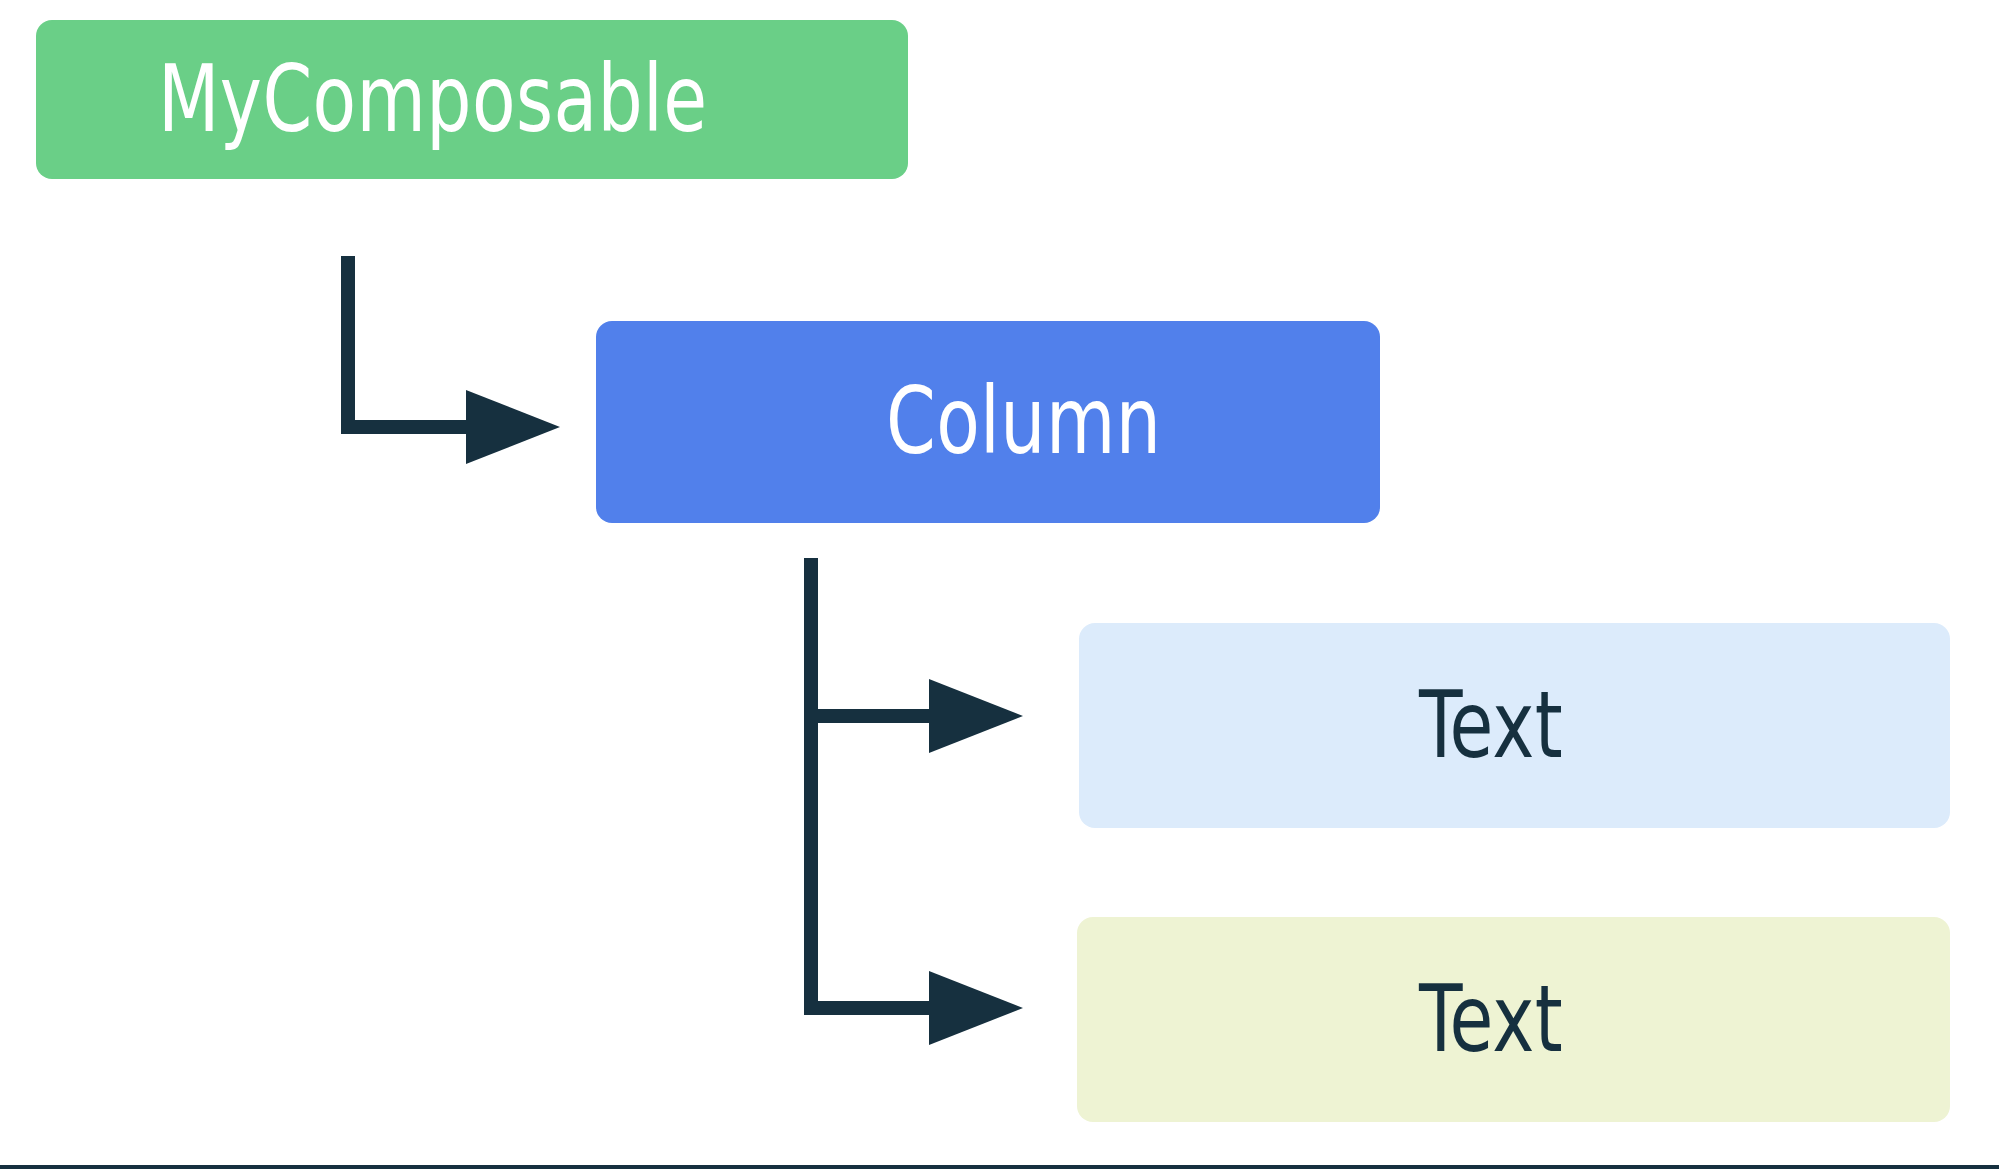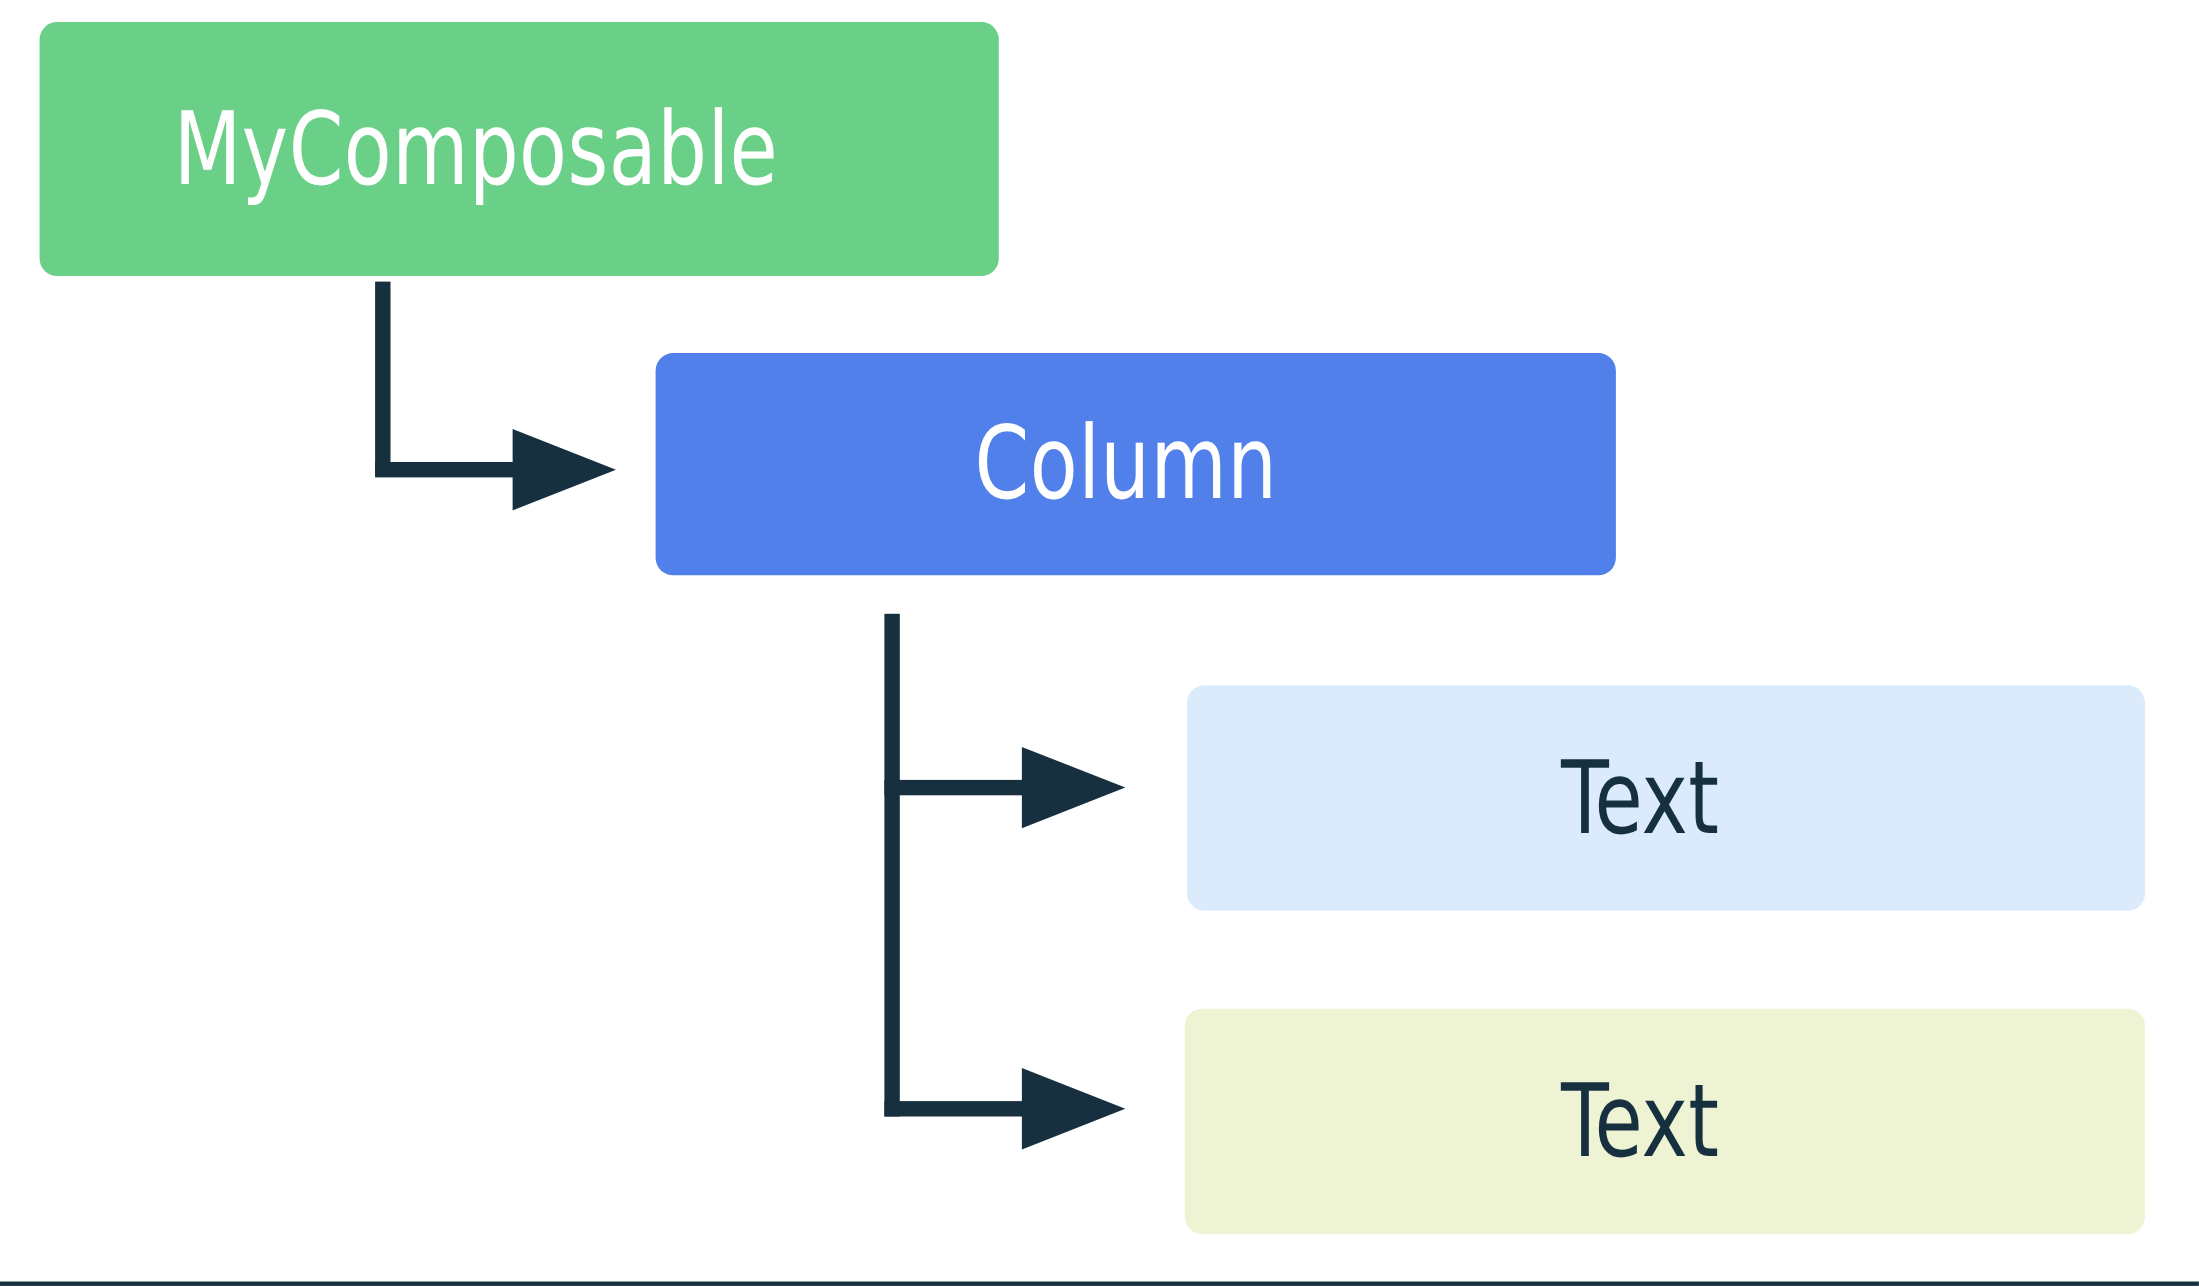--- a/index.html
+++ b/index.html
@@ -139,25 +139,25 @@
       <rect x="804" y="558" width="14" height="457" fill="#16303F"></rect>
 
       <rect x="804" y="709" width="143" height="14" fill="#16303F"></rect>
       <polygon points="929,679 929,753 1023,716" fill="#16303F"></polygon>
 
       <rect x="804" y="1001" width="143" height="14" fill="#16303F"></rect>
       <polygon points="929,971 929,1045 1023,1008" fill="#16303F"></polygon>
     </g>
   </svg>
 
-  <div class="node" id="node-root" style="left: 36px; top: 20px; width: 872px; height: 231px; background: rgb(106, 207, 135);">
+  <div class="node" id="node-root" style="left: 36px; top: 20px; width: 872px; height: 159px; background: rgb(106, 207, 135);">
     <span class="node-label" style="color: rgb(255, 255, 255);">MyComposable</span>
   </div>
 
-  <div class="node" id="node-column" style="left: 596px; top: 321px; width: 873px; height: 202px; background: rgb(81, 128, 235);">
+  <div class="node" id="node-column" style="left: 596px; top: 321px; width: 784px; height: 202px; background: rgb(81, 128, 235);">
     <span class="node-label" style="color: rgb(255, 255, 255);">Column</span>
   </div>
 
   <div class="node" id="node-text-1" style="left: 1079px; top: 623px; width: 871px; height: 205px; background: rgb(220, 235, 251);">
     <span class="node-label" style="color: rgb(22, 48, 63);">Text</span>
   </div>
 
   <div class="node" id="node-text-2" style="left: 1077px; top: 917px; width: 873px; height: 205px; background: rgb(238, 243, 211);">
     <span class="node-label" style="color: rgb(22, 48, 63);">Text</span>
   </div>

